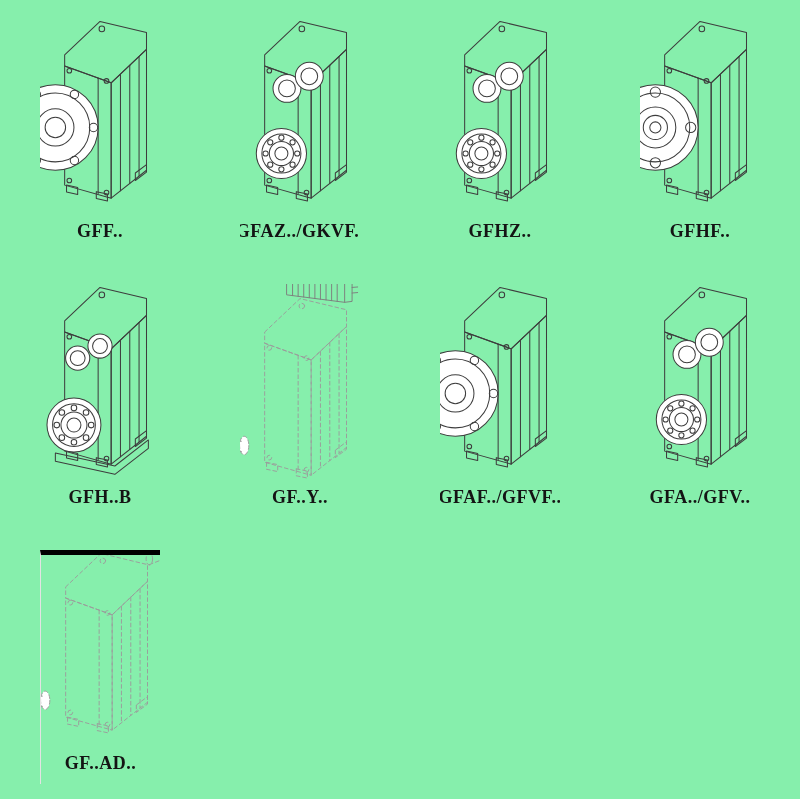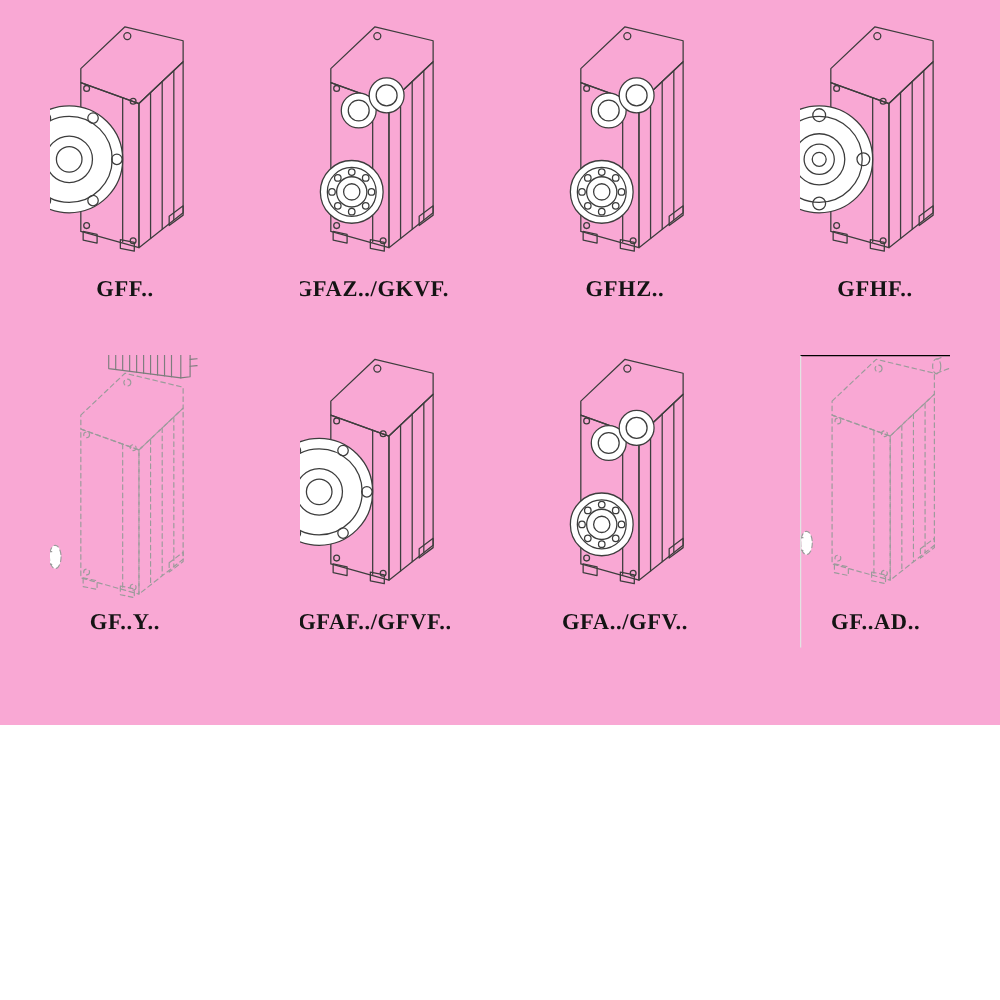--- a/index.html
+++ b/index.html
@@ -1,28 +1,28 @@
 <!DOCTYPE html>
 <html><head>
 <meta charset="utf-8">
 <style>
   html,body{margin:0;padding:0;background:#ffffff;}
   body{width:800px;height:800px;overflow:hidden;font-family:"Liberation Serif",serif;}
-  .page{width:800px;height:580px;background:#f9a8d4;}
+  .page{width:800px;height:799px;background:#86efac;}
   .grid{
     display:grid;
     grid-template-columns:repeat(4,200px);
     grid-template-rows:repeat(3,266px);
     padding-top:2px;
   }
   .cell{
     display:flex;flex-direction:column;align-items:center;justify-content:flex-end;
     overflow:hidden;
   }
-  .cell-ad{border-left:1px solid #e3e3e3;border-top:1px solid #000000;}
+  .cell-ad{border-left:1px solid #e3e3e3;border-top:5px solid #000000;}
   .art{
     width:186px;height:224px;flex:0 0 auto;
     fill:none;stroke-linejoin:round;stroke-linecap:round;
   }
   .art.solid{stroke:#3d3d3d;stroke-width:1.1;}
   .art.dashed{stroke:#9b9b9b;stroke-width:1;stroke-dasharray:4 3;}
   .lbl{
     font-weight:bold;font-size:18px;letter-spacing:.5px;color:#141414;
     margin:2px 0 10px;white-space:nowrap;
   }
@@ -231,20 +231,26 @@
     </figure>
 
     <figure class="cell">
       <svg class="art solid" viewBox="0 0 200 240">
           <use href="#gbx-flange-b5"></use>
         </svg>
       <figcaption class="lbl">GFHF..</figcaption>
     </figure>
 
 
+    <figure class="cell">
+      <svg class="art solid" viewBox="0 0 200 240">
+          <use href="#gbx-bearing-foot"></use>
+        </svg>
+      <figcaption class="lbl">GFH..B</figcaption>
+    </figure>
 
 
     <figure class="cell">
       <svg class="art dashed" viewBox="0 0 200 240">
           <use href="#gbx-dash-motor"></use>
         </svg>
       <figcaption class="lbl">GF..Y..</figcaption>
     </figure>
 
     <figure class="cell">

